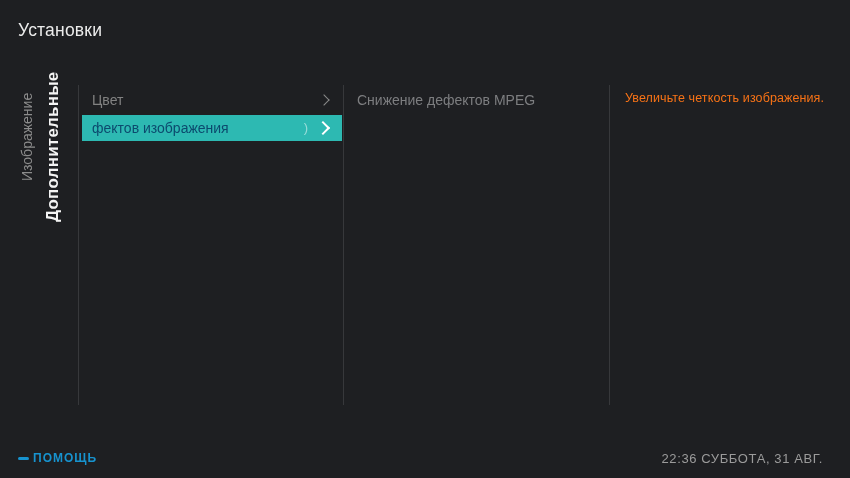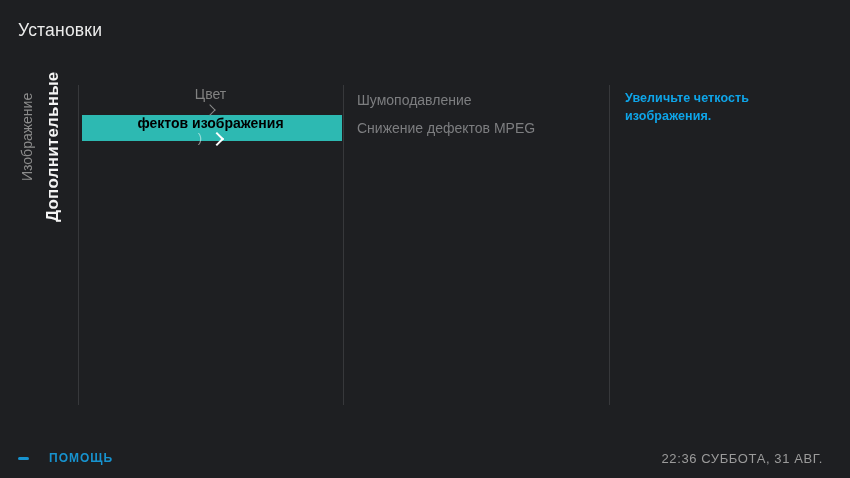--- a/index.html
+++ b/index.html
@@ -22,50 +22,50 @@
   .vlabel.subsection{left:43px;top:222px;font-size:17px;font-weight:700;color:#f4f4f4;letter-spacing:.2px;}
 
   .divider{position:absolute;top:85px;height:320px;width:1px;background:#37383b;}
   .d1{left:78px;}
   .d2{left:343px;}
   .d3{left:609px;}
 
   .menu{position:absolute;left:82px;top:86px;width:260px;}
   .row{
     height:28px;display:flex;align-items:center;justify-content:space-between;
-    padding:0 13px 0 10px;box-sizing:border-box;cursor:pointer;flex-direction:column;
+    padding:0 13px 0 10px;box-sizing:border-box;cursor:pointer;
   }
   .row .lbl{font-size:14px;color:#828282;}
   .chev{
     width:7px;height:7px;flex:0 0 auto;
     border:solid #8a8a8a;border-width:1.5px 1.5px 0 0;
     transform:rotate(45deg);margin-right:1px;
   }
   .row.selected{
     background:#2db9b2;height:26px;margin:1px 0;
   }
-  .row.selected .lbl{color:#000000;font-weight:700;}
+  .row.selected .lbl{color:#0c4a6e;font-weight:400;}
   .row.selected .chev{border-color:#ffffff;border-width:2px 2px 0 0;width:8px;height:8px;}
   .selright{display:flex;align-items:center;}
   .ghost{
     font-size:13px;color:rgba(255,255,255,.5);margin-right:10px;transform:translateY(-1px);
   }
 
   .submenu{position:absolute;left:357px;top:86px;width:240px;}
   .srow{height:28px;display:flex;align-items:center;cursor:pointer;}
   .srow span{font-size:14px;color:#7d7e80;}
 
   .info{
     position:absolute;left:625px;top:90px;width:212px;
-    font-size:12.5px;font-weight:700;color:#0ea5e9;line-height:1.4;letter-spacing:.1px;
+    font-size:12.5px;font-weight:400;color:#f97316;line-height:1.4;letter-spacing:.1px;
   }
 
   .footer-help{
     position:absolute;left:18px;top:450px;height:16px;
-    display:flex;align-items:center;gap:20px;cursor:pointer;
+    display:flex;align-items:center;gap:4px;cursor:pointer;
   }
   .dash{width:11px;height:3px;background:#1793cf;border-radius:1.5px;}
   .help-lbl{color:#1793cf;font-size:12px;font-weight:700;letter-spacing:1px;}
   .footer-time{
     position:absolute;right:27px;top:451px;
     color:#9b9b9b;font-size:13px;font-weight:500;letter-spacing:.6px;
   }
 </style>
 </head>
 <body>
@@ -90,23 +90,20 @@
       <span class="lbl">фектов изображения</span>
       <span class="selright">
         <span class="ghost">)</span>
         <span class="chev"></span>
       </span>
     </div>
   </div>
 
   <div class="submenu">
     <div class="srow">
-      <span>Шумоподавление</span>
-    </div>
-    <div class="srow">
       <span>Снижение дефектов MPEG</span>
     </div>
   </div>
 
   <div class="info">Увеличьте четкость изображения.</div>
 
   <div class="footer-help">
     <span class="dash"></span>
     <span class="help-lbl">ПОМОЩЬ</span>
   </div>

